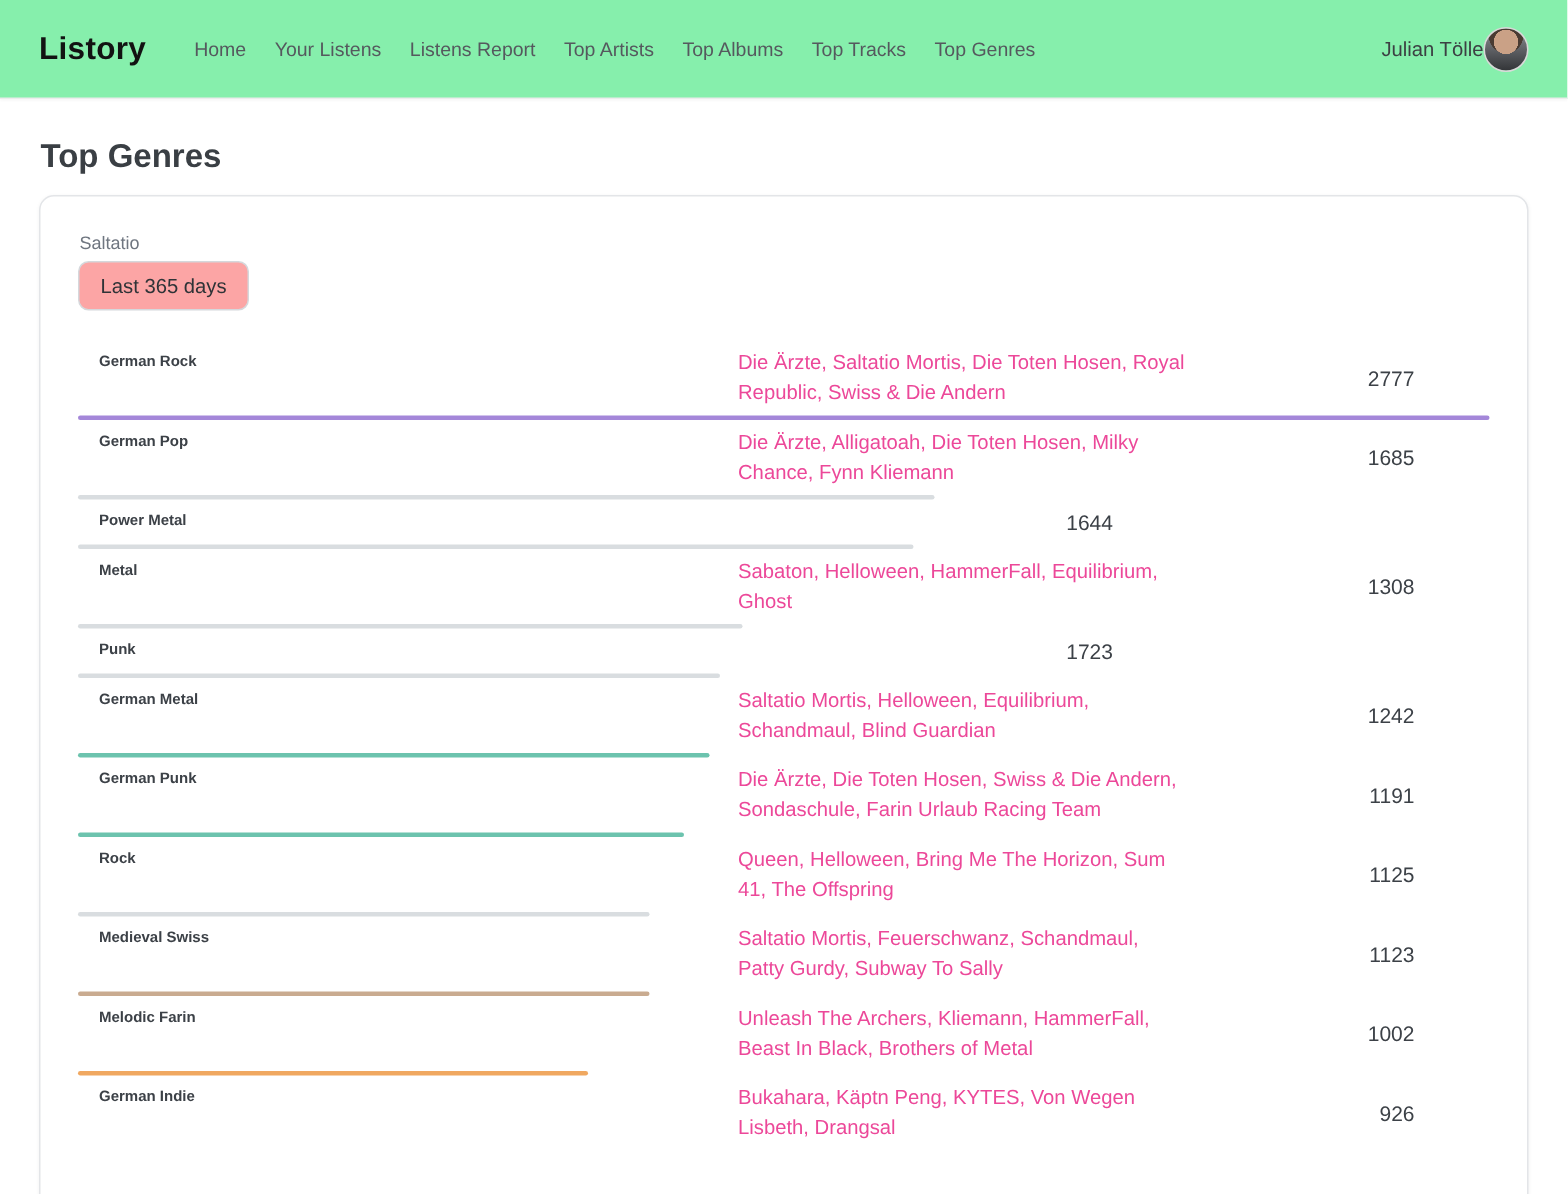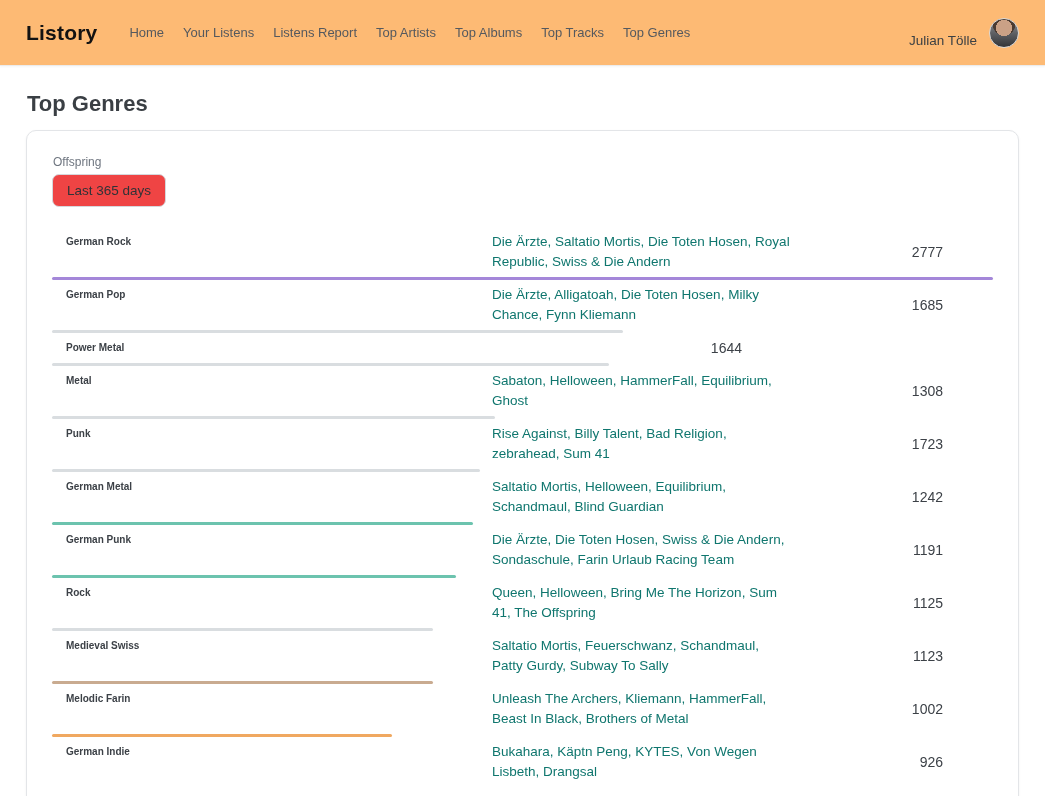--- a/index.html
+++ b/index.html
@@ -11,31 +11,31 @@
     font-family: "Liberation Sans", sans-serif;
     color: #3a3f45;
   }
   
   .navbar {
     display: flex; align-items: center;
     height: 66px;
     padding: 0 26px;
     border-bottom: 1px solid #ececec;
     box-shadow: 0 1px 2px rgba(0,0,0,0.04);
-    background: #fdba74;
+    background: #86efac;
   }
   .brand {
     font-size: 21px; font-weight: 700; color: #121212;
     margin-right: 32px; cursor: pointer; letter-spacing: 0.2px;
   }
   .nav-links { display: flex; align-items: center; gap: 19px; flex: 1; }
   .nav-link {
     font-size: 13px; color: #55595e; cursor: pointer; white-space: nowrap;
   }
-  .nav-right { display: flex; align-items: flex-end; gap: 12px; }
+  .nav-right { display: flex; align-items: center; }
   .user-name { font-size: 13.5px; color: #3c4043; cursor: pointer; }
   .avatar {
     width: 30px; height: 30px; border-radius: 50%;
     background:
       radial-gradient(circle at 50% 32%, #caa186 0 34%, transparent 35%),
       radial-gradient(circle at 50% 18%, #4a3b32 0 42%, transparent 43%),
       linear-gradient(180deg, #8d8f93 0%, #5a5c60 55%, #333538 100%);
     border: 1px solid #d9d9d9;
     cursor: pointer;
     flex: 0 0 auto;
@@ -55,38 +55,38 @@
     height: 900px; 
   }
   .timeframe-label {
     font-size: 12px; color: #6f7680; margin: 0 0 5px 1px;
   }
   .timeframe-button {
     display: inline-block;
     padding: 8px 14px;
     border: 1px solid #d5d8dc;
     border-radius: 7px;
-    background: #ef4444;
+    background: #fca5a5;
     font-size: 13.5px; color: #2f3337;
     cursor: pointer;
   }
   .genre-rows { margin-top: 20px; }
   .genre-row { }
   .row-grid {
     display: grid;
     grid-template-columns: 440px 300px 1fr;
     align-items: start;
     padding: 5px 0 5px;
   }
   .genre-name {
     font-size: 10px; font-weight: 700; color: #3c4147;
     padding-left: 14px; line-height: 20px;
   }
   .genre-artists {
-    font-size: 13.5px; color: #0f766e; line-height: 20px;
+    font-size: 13.5px; color: #ec4899; line-height: 20px;
   }
   .genre-count {
     align-self: center;
     text-align: right; padding-right: 50px;
     font-size: 14px; color: #3c4147;
   }
   .genre-bar {
     height: 3px; border-radius: 2px;
     background: #e0e0e0;
   }
@@ -108,21 +108,21 @@
   <div class="nav-right">
     <span class="user-name">Julian Tölle</span>
     <span class="avatar"></span>
   </div>
 </header>
 
 <main class="page">
   <h1 class="page-title">Top Genres</h1>
 
   <section class="card">
-    <div class="timeframe-label">Offspring</div>
+    <div class="timeframe-label">Saltatio</div>
     <button class="timeframe-button">Last 365 days</button>
 
     <div class="genre-rows">
         <div class="genre-row">
     <div class="row-grid">
       <div class="genre-name">German Rock</div>
       <div class="genre-artists">Die Ärzte, Saltatio Mortis, Die Toten Hosen, Royal Republic, Swiss &amp; Die Andern</div>
       <div class="genre-count">2777</div>
     </div>
     <div class="genre-bar" style="width: 100%; background: rgb(164, 135, 217);"></div>
@@ -146,21 +146,20 @@
     <div class="row-grid">
       <div class="genre-name">Metal</div>
       <div class="genre-artists">Sabaton, Helloween, HammerFall, Equilibrium, Ghost</div>
       <div class="genre-count">1308</div>
     </div>
     <div class="genre-bar" style="width: 47.1012%; background: rgb(217, 221, 224);"></div>
   </div>
         <div class="genre-row">
     <div class="row-grid">
       <div class="genre-name">Punk</div>
-      <div class="genre-artists">Rise Against, Billy Talent, Bad Religion, zebrahead, Sum 41</div>
       <div class="genre-count">1723</div>
     </div>
     <div class="genre-bar" style="width: 45.4807%; background: rgb(217, 221, 224);"></div>
   </div>
         <div class="genre-row">
     <div class="row-grid">
       <div class="genre-name">German Metal</div>
       <div class="genre-artists">Saltatio Mortis, Helloween, Equilibrium, Schandmaul, Blind Guardian</div>
       <div class="genre-count">1242</div>
     </div>

